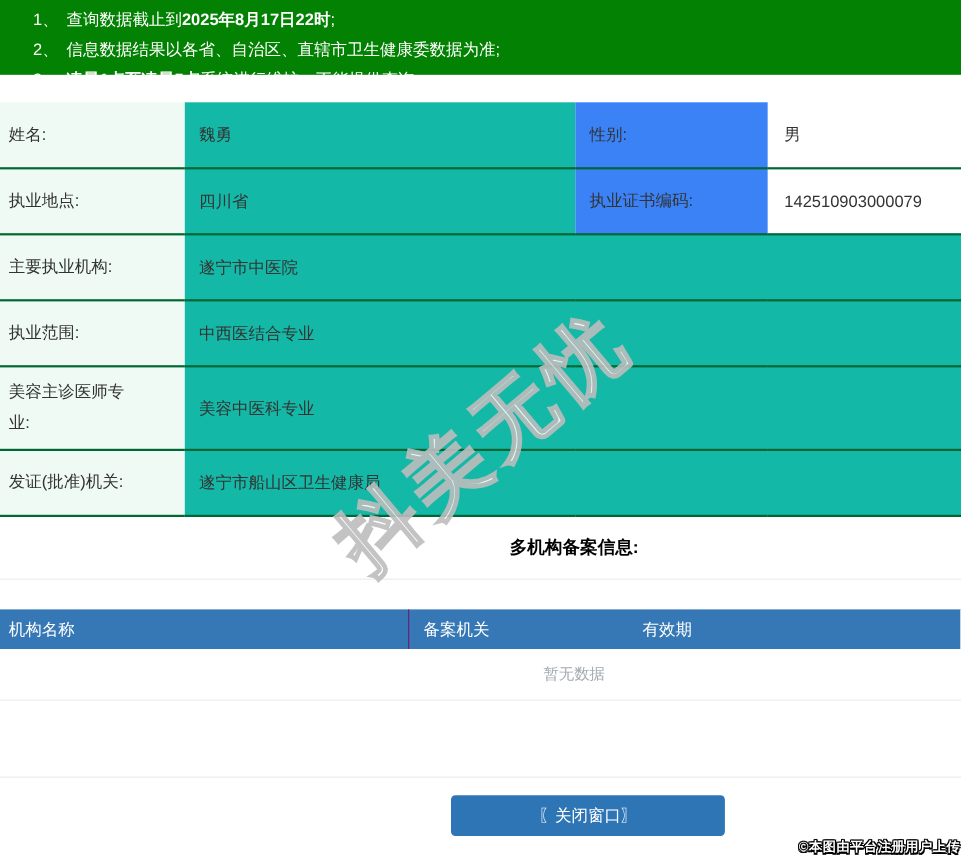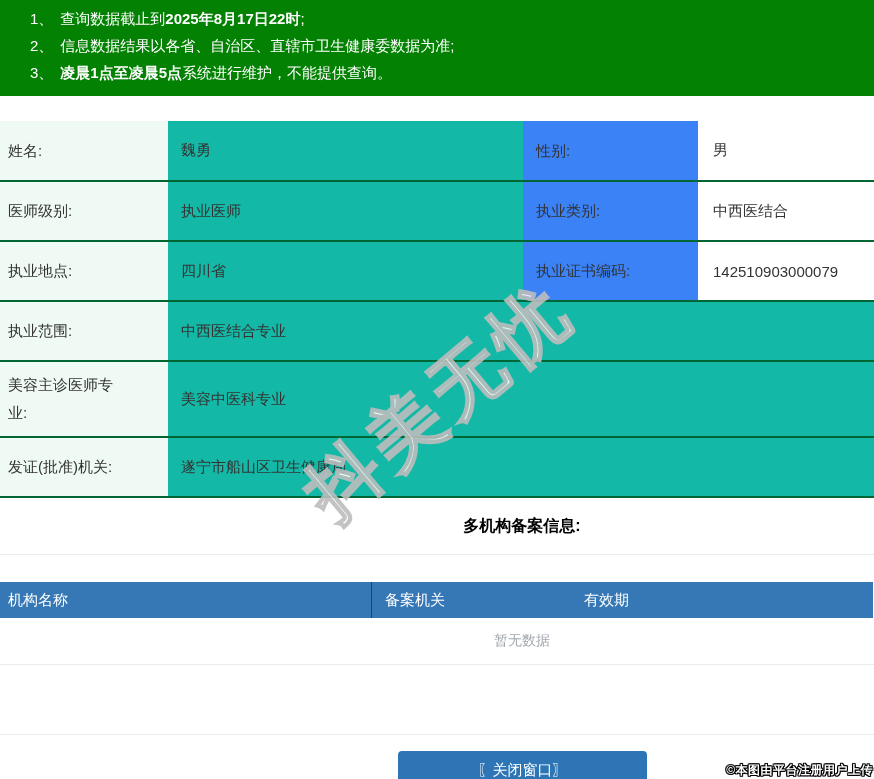--- a/index.html
+++ b/index.html
@@ -3,21 +3,21 @@
 <meta charset="utf-8">
 <style>
   * { margin: 0; padding: 0; box-sizing: border-box; }
   html, body { width: 874px; height: 779px; overflow: hidden; background: #fff; }
   body { font-family: "Liberation Sans", "DejaVu Sans", sans-serif; color: #333; position: relative; }
 
   
   .notice {
     background: #028102;
     color: #fff;
-    height: 96px;
+    height: 68px;
     padding: 5px 10px 0 30px;
     font-size: 15px;
     line-height: 27px;
   }
   .notice .line { white-space: nowrap; }
   .notice .num { margin-right: 7px; }
   .notice b { font-weight: bold; }
 
   
   .info-table {
@@ -79,21 +79,21 @@
     display: flex;
     align-items: center;
     justify-content: center;
     color: #a3a9b0;
     font-size: 14px;
     border-bottom: 1px solid #ebebeb;
   }
   .spacer-row { height: 70px; border-bottom: 1px solid #ebebeb; }
 
   
-  .btn-area { padding-top: 16px; }
+  .btn-area { padding-top: 16px; margin-left: 12px; }
   .close-btn {
     display: block;
     margin-left: 398px;
     width: 249px;
     height: 37px;
     background: #2e75b6;
     color: #fff;
     font-size: 15px;
     border: none;
     border-radius: 4px;
@@ -148,30 +148,28 @@
 
 <table class="info-table">
   <tbody>
       <tr class="h48">
     <td class="lbl" style="width:168px">姓名:</td>
     <td class="val" style="width:355px">魏勇</td>
     <td class="lbl2" style="width:175px">性别:</td>
     <td class="val2">男</td>
   </tr>
   <tr class="h48">
-    <td class="lbl">医师级别:</td>
-    <td class="val">执业医师</td>
-    <td class="lbl2">执业类别:</td>
-    <td class="val2">中西医结合</td>
-  </tr>
-  <tr class="h48">
     <td class="lbl">执业地点:</td>
     <td class="val">四川省</td>
     <td class="lbl2">执业证书编码:</td>
     <td class="val2">142510903000079</td>
+  </tr>
+  <tr class="h48">
+    <td class="lbl">主要执业机构:</td>
+    <td class="val" colspan="3">遂宁市中医院</td>
   </tr>
   <tr class="h48">
     <td class="lbl">执业范围:</td>
     <td class="val" colspan="3">中西医结合专业</td>
   </tr>
   <tr class="h76">
     <td class="lbl">美容主诊医师专业:</td>
     <td class="val" colspan="3">美容中医科专业</td>
   </tr>
   <tr class="h48">

